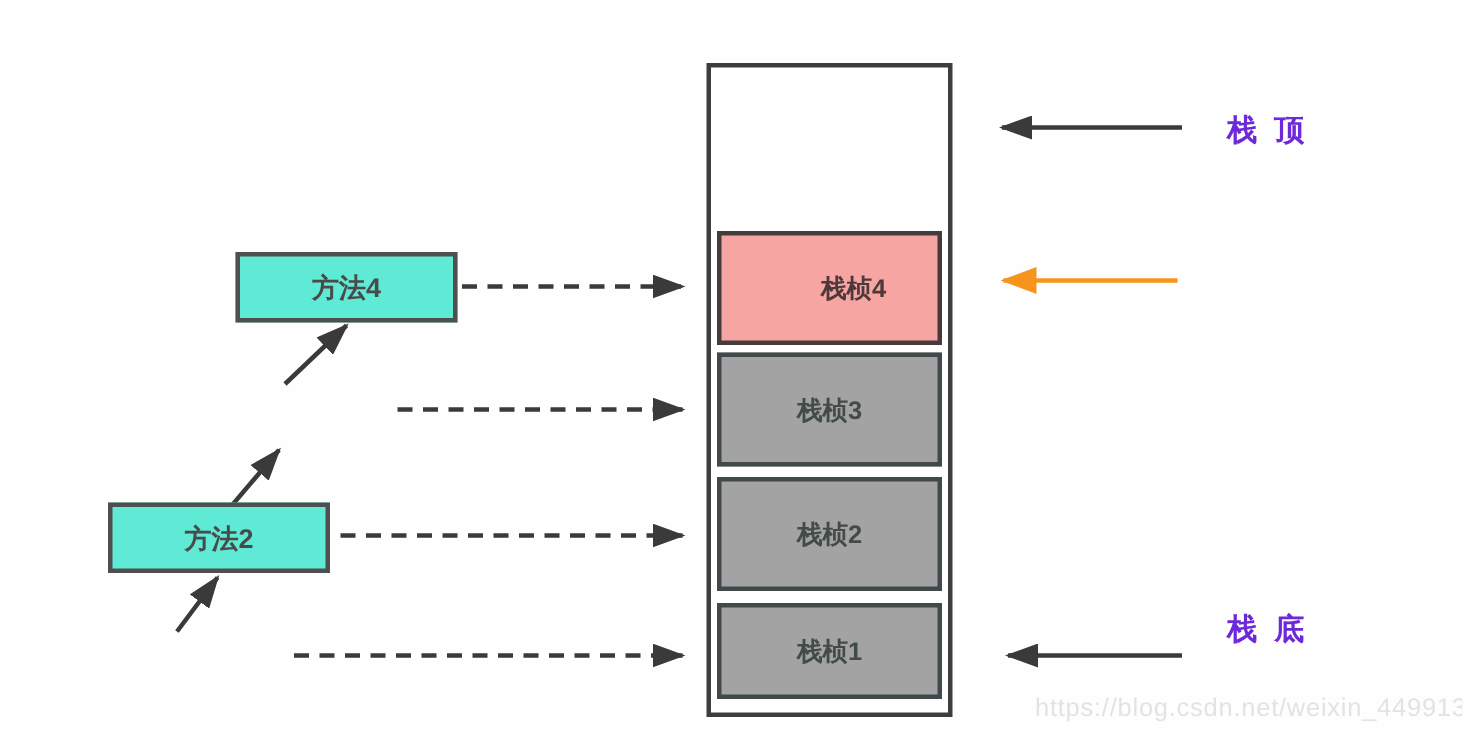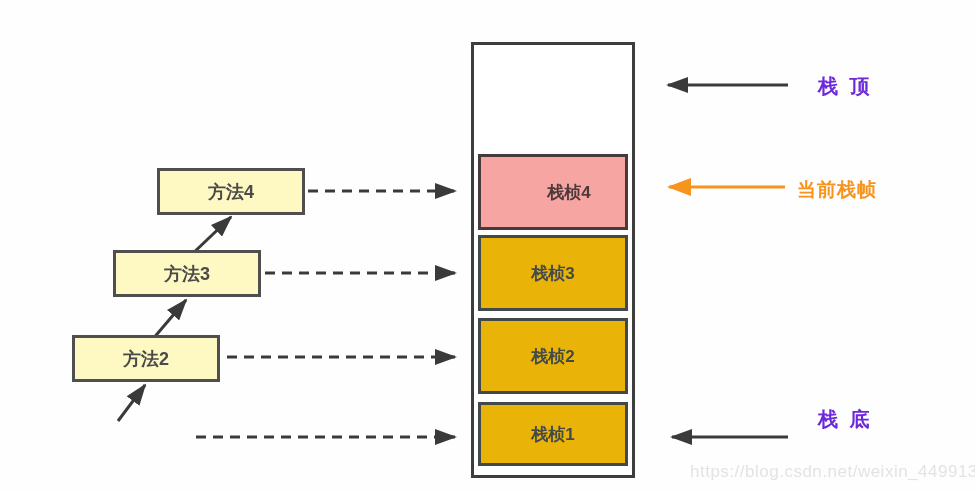--- a/index.html
+++ b/index.html
@@ -19,21 +19,21 @@
     position: absolute;
     left: 0; top: 0;
     width: 975px; height: 492px;
     pointer-events: none;
   }
   
   .method {
     position: absolute;
     width: 148px;
     height: 47px;
-    background: #fef9c3;
+    background: #5eead4;
     border: 3px solid #4f4f4f;
     display: flex;
     align-items: center;
     justify-content: center;
     font-size: 18px;
     font-weight: bold;
     color: #4a4a4a;
     box-sizing: border-box;
   }
   .method.m4 { left: 157px; top: 168px; }
@@ -48,21 +48,21 @@
     border: 3px solid #3d3d3d;
     background: #ffffff;
     box-sizing: border-box;
   }
   
   .frame {
     position: absolute;
     left: 478px;
     width: 150px;
     height: 76px;
-    background: #eab308;
+    background: #a3a3a3;
     border: 3px solid #41494b;
     display: flex;
     align-items: center;
     justify-content: center;
     font-size: 17px;
     font-weight: bold;
     color: #434a4a;
     box-sizing: border-box;
   }
   .frame.current {
@@ -150,26 +150,22 @@
   <div class="frame f2">
     <span>栈桢2</span>
   </div>
   <div class="frame f1">
     <span>栈桢1</span>
   </div>
 
   <div class="method m4">
     <span>方法4</span>
   </div>
-  <div class="method m3">
-    <span>方法3</span>
-  </div>
   <div class="method m2">
     <span>方法2</span>
   </div>
 
   <div class="side-label top">栈 顶</div>
-  <div class="side-label current">当前栈帧</div>
   <div class="side-label bottom">栈 底</div>
 
   <div class="watermark">https://blog.csdn.net/weixin_44991304</div>
 
 </div>
 
 </body></html>

